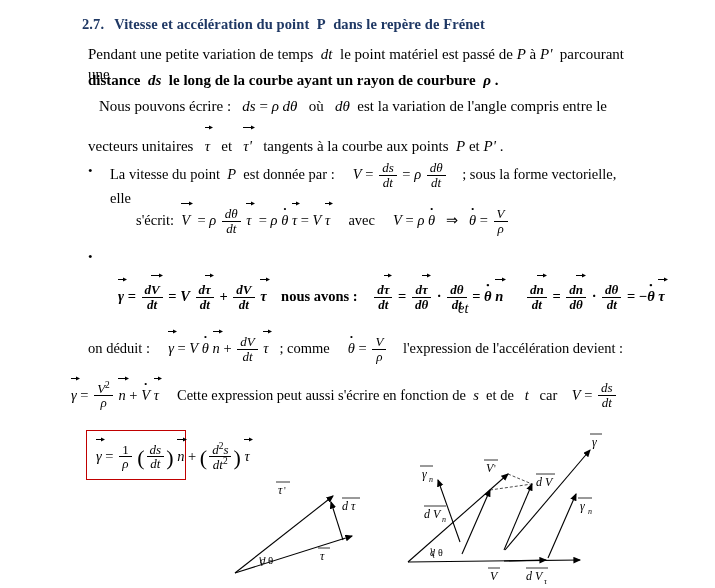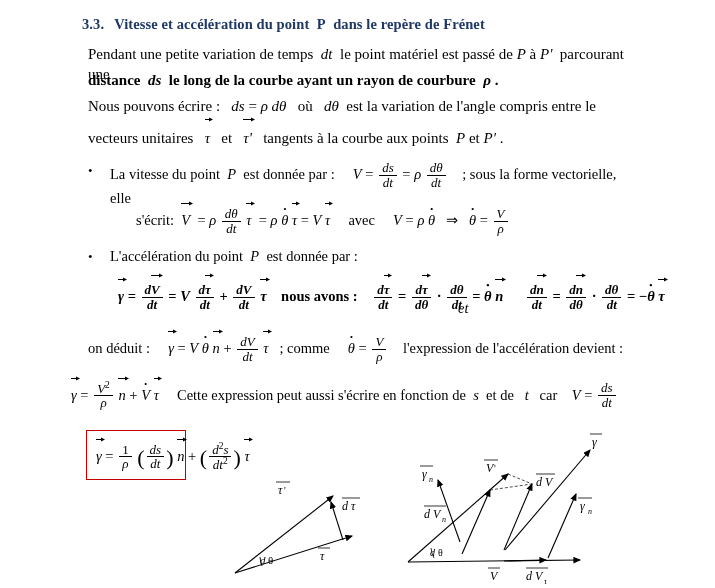--- a/index.html
+++ b/index.html
@@ -85,34 +85,34 @@
 
   .figure{position:absolute;}
   svg{display:block;overflow:visible;}
 </style>
 </head>
 <body>
 
 <div class="page">
 
   <div class="title">
-    <span class="num">3.3.</span><span>Vitesse et accélération du point&nbsp; P&nbsp; dans le repère de Frénet</span>
+    <span class="num">2.7.</span><span>Vitesse et accélération du point&nbsp; P&nbsp; dans le repère de Frénet</span>
   </div>
 
   <div class="para" style="left:88px;top:44px;width:540px;">
     Pendant une petite variation de temps &nbsp;<span class="it">dt</span>&nbsp; le point matériel est passé de&nbsp;<span class="it">P</span> à <span class="it">P'</span>&nbsp; parcourant une
   </div>
   <div class="para" style="left:88px;top:70px;width:540px;font-weight:bold;">
     distance &nbsp;<span class="it">ds</span>&nbsp; le long de la courbe ayant un rayon de courbure &nbsp;<span class="m">ρ</span> .
   </div>
 
-  <div class="para" style="left:88px;top:96px;width:540px;">
+  <div class="para" style="left:99px;top:96px;width:540px;">
     Nous pouvons écrire : &nbsp;&nbsp;<span class="it">ds</span> = <span class="m">ρ</span> <span class="it">d</span><span class="m">θ</span> &nbsp;&nbsp;où&nbsp;&nbsp; <span class="it">d</span><span class="m">θ</span>&nbsp; est la variation de l'angle compris entre le
   </div>
-  <div class="para" style="left:88px;top:128px;width:560px;">
+  <div class="para" style="left:88px;top:136px;width:560px;">
     vecteurs unitaires &nbsp;&nbsp;<span class="vec arrow m">τ</span>&nbsp;&nbsp; et &nbsp;&nbsp;<span class="vec arrow m">τ'</span>&nbsp;&nbsp; tangents à la courbe aux points &nbsp;<span class="it">P</span> et <span class="it">P'</span> .
   </div>
 
   <div class="bullet" style="left:110px;top:162px;width:520px;">
     <span class="dot">•</span>
     <span>La vitesse du point &nbsp;<span class="it">P</span>&nbsp; est donnée par : &nbsp;&nbsp;&nbsp;
       <span class="m">V</span> =
       <span class="frac"><span class="n"><span class="it">ds</span></span><span class="d"><span class="it">dt</span></span></span>
       = <span class="m">ρ</span>
       <span class="frac"><span class="n"><span class="it">d</span><span class="m">θ</span></span><span class="d"><span class="it">dt</span></span></span>
@@ -123,21 +123,20 @@
     s'écrit: &nbsp;<span class="vec arrow m">V</span>&nbsp; = <span class="m">ρ</span>
     <span class="frac"><span class="n"><span class="it">d</span><span class="m">θ</span></span><span class="d"><span class="it">dt</span></span></span>
     <span class="vec arrow m">τ</span>&nbsp; = <span class="m">ρ</span> <span class="dotacc m">θ</span> <span class="vec arrow m">τ</span> = <span class="m">V</span> <span class="vec arrow m">τ</span>
     &nbsp;&nbsp;&nbsp;&nbsp;avec&nbsp;&nbsp;&nbsp;&nbsp; <span class="m">V</span> = <span class="m">ρ</span> <span class="dotacc m">θ</span>
     &nbsp;&nbsp;⇒&nbsp;&nbsp; <span class="dotacc m">θ</span> =
     <span class="frac"><span class="n"><span class="m">V</span></span><span class="d"><span class="m">ρ</span></span></span>
   </div>
 
   <div class="bullet" style="left:110px;top:248px;width:520px;">
     <span class="dot">•</span>
-    <span>L'accélération du point &nbsp;<span class="it">P</span>&nbsp; est donnée par :</span>
   </div>
 
   <div class="eq" style="left:118px;top:284px;font-weight:bold;">
     <span class="vec arrow m">γ</span> =
     <span class="frac"><span class="n"><span class="it">d</span><span class="vec arrow m">V</span></span><span class="d"><span class="it">dt</span></span></span>
     = <span class="m">V</span>
     <span class="frac"><span class="n"><span class="it">d</span><span class="vec arrow m">τ</span></span><span class="d"><span class="it">dt</span></span></span>
     +
     <span class="frac"><span class="n"><span class="it">dV</span></span><span class="d"><span class="it">dt</span></span></span>
     <span class="vec arrow m">τ</span>

